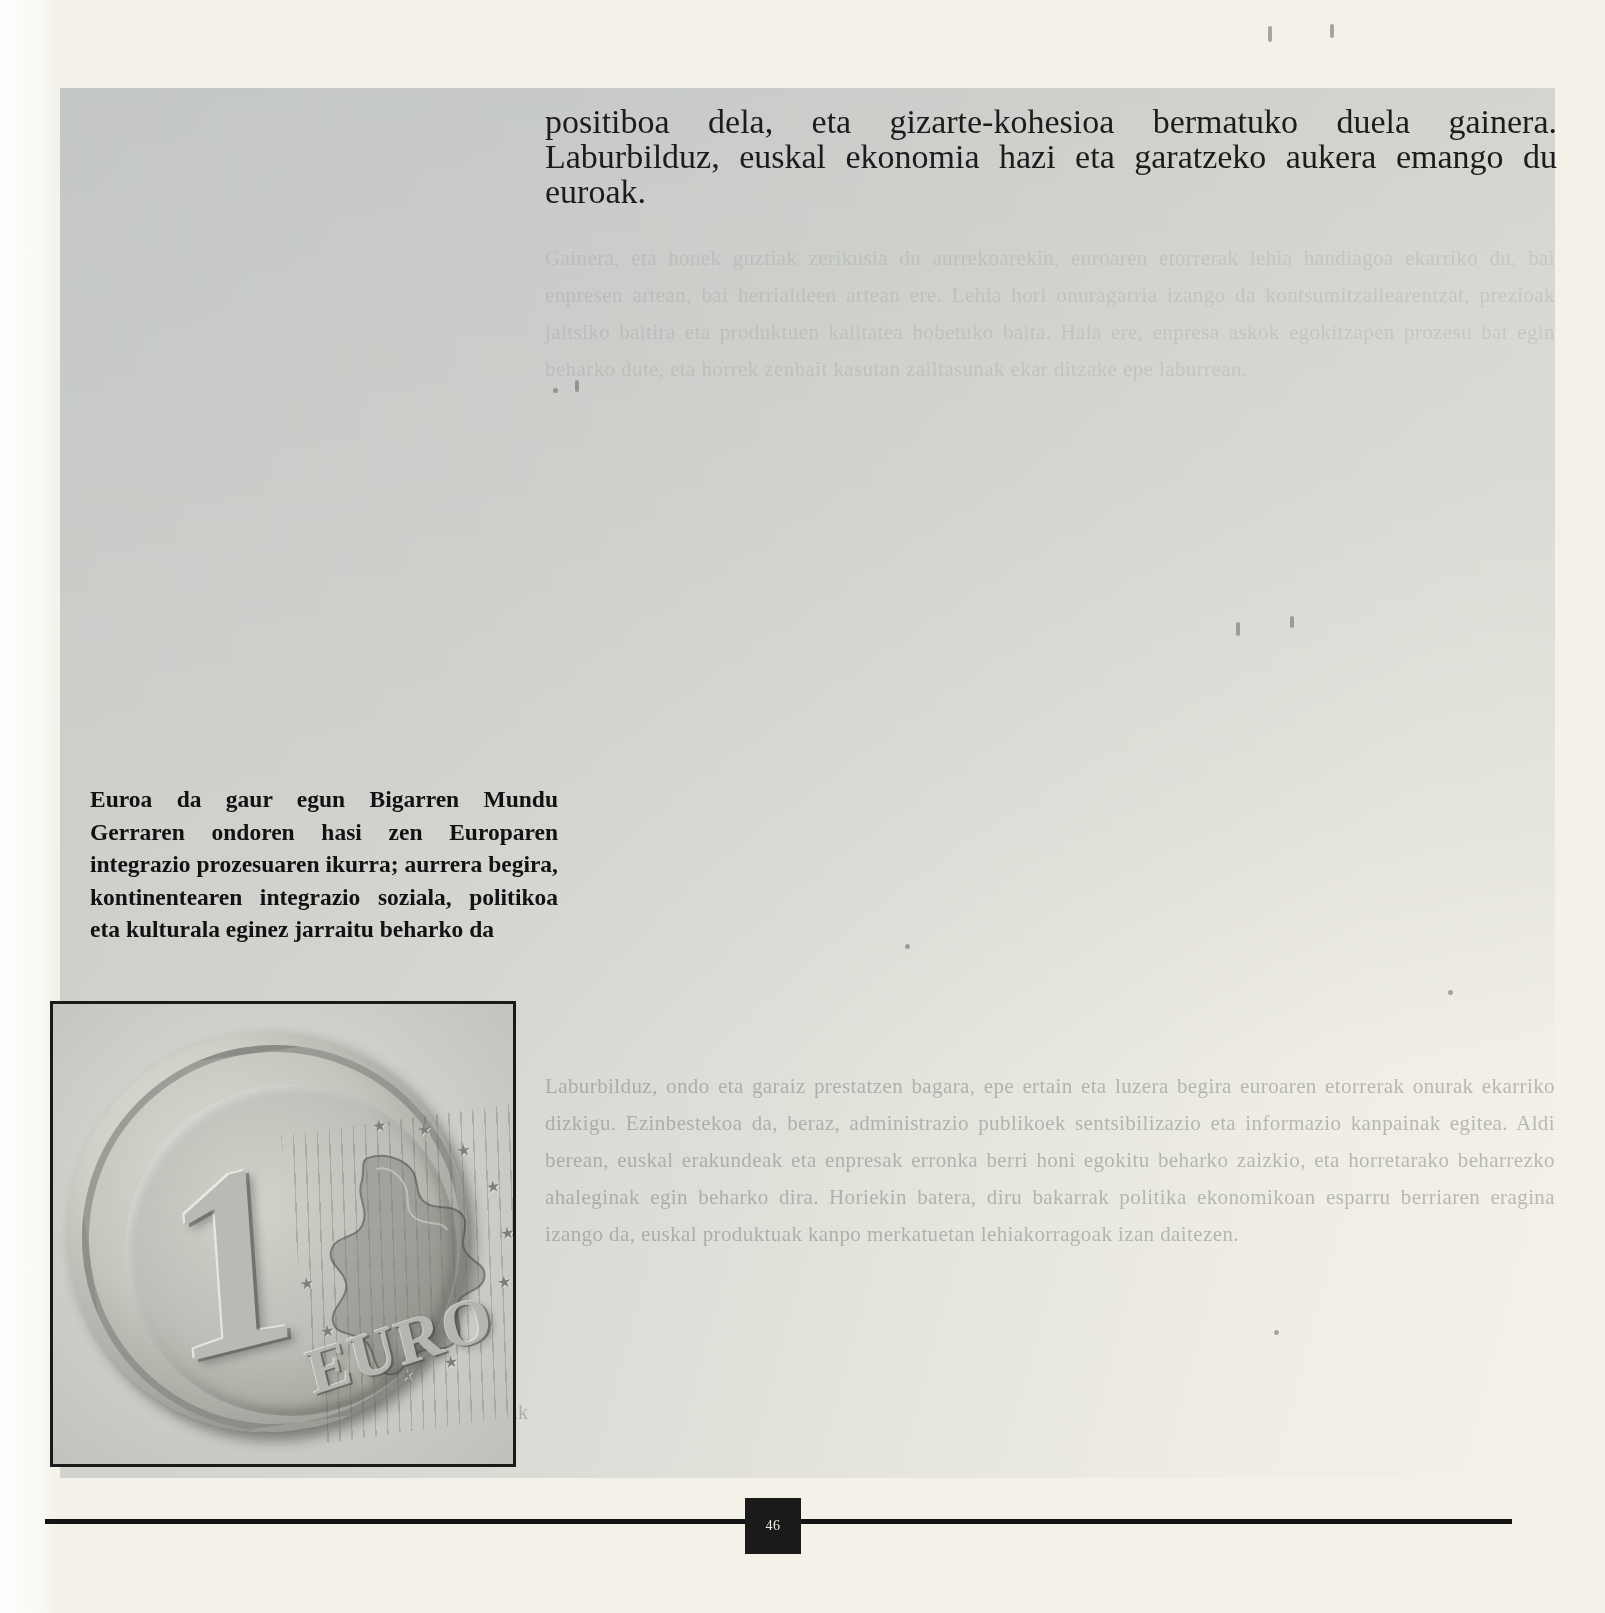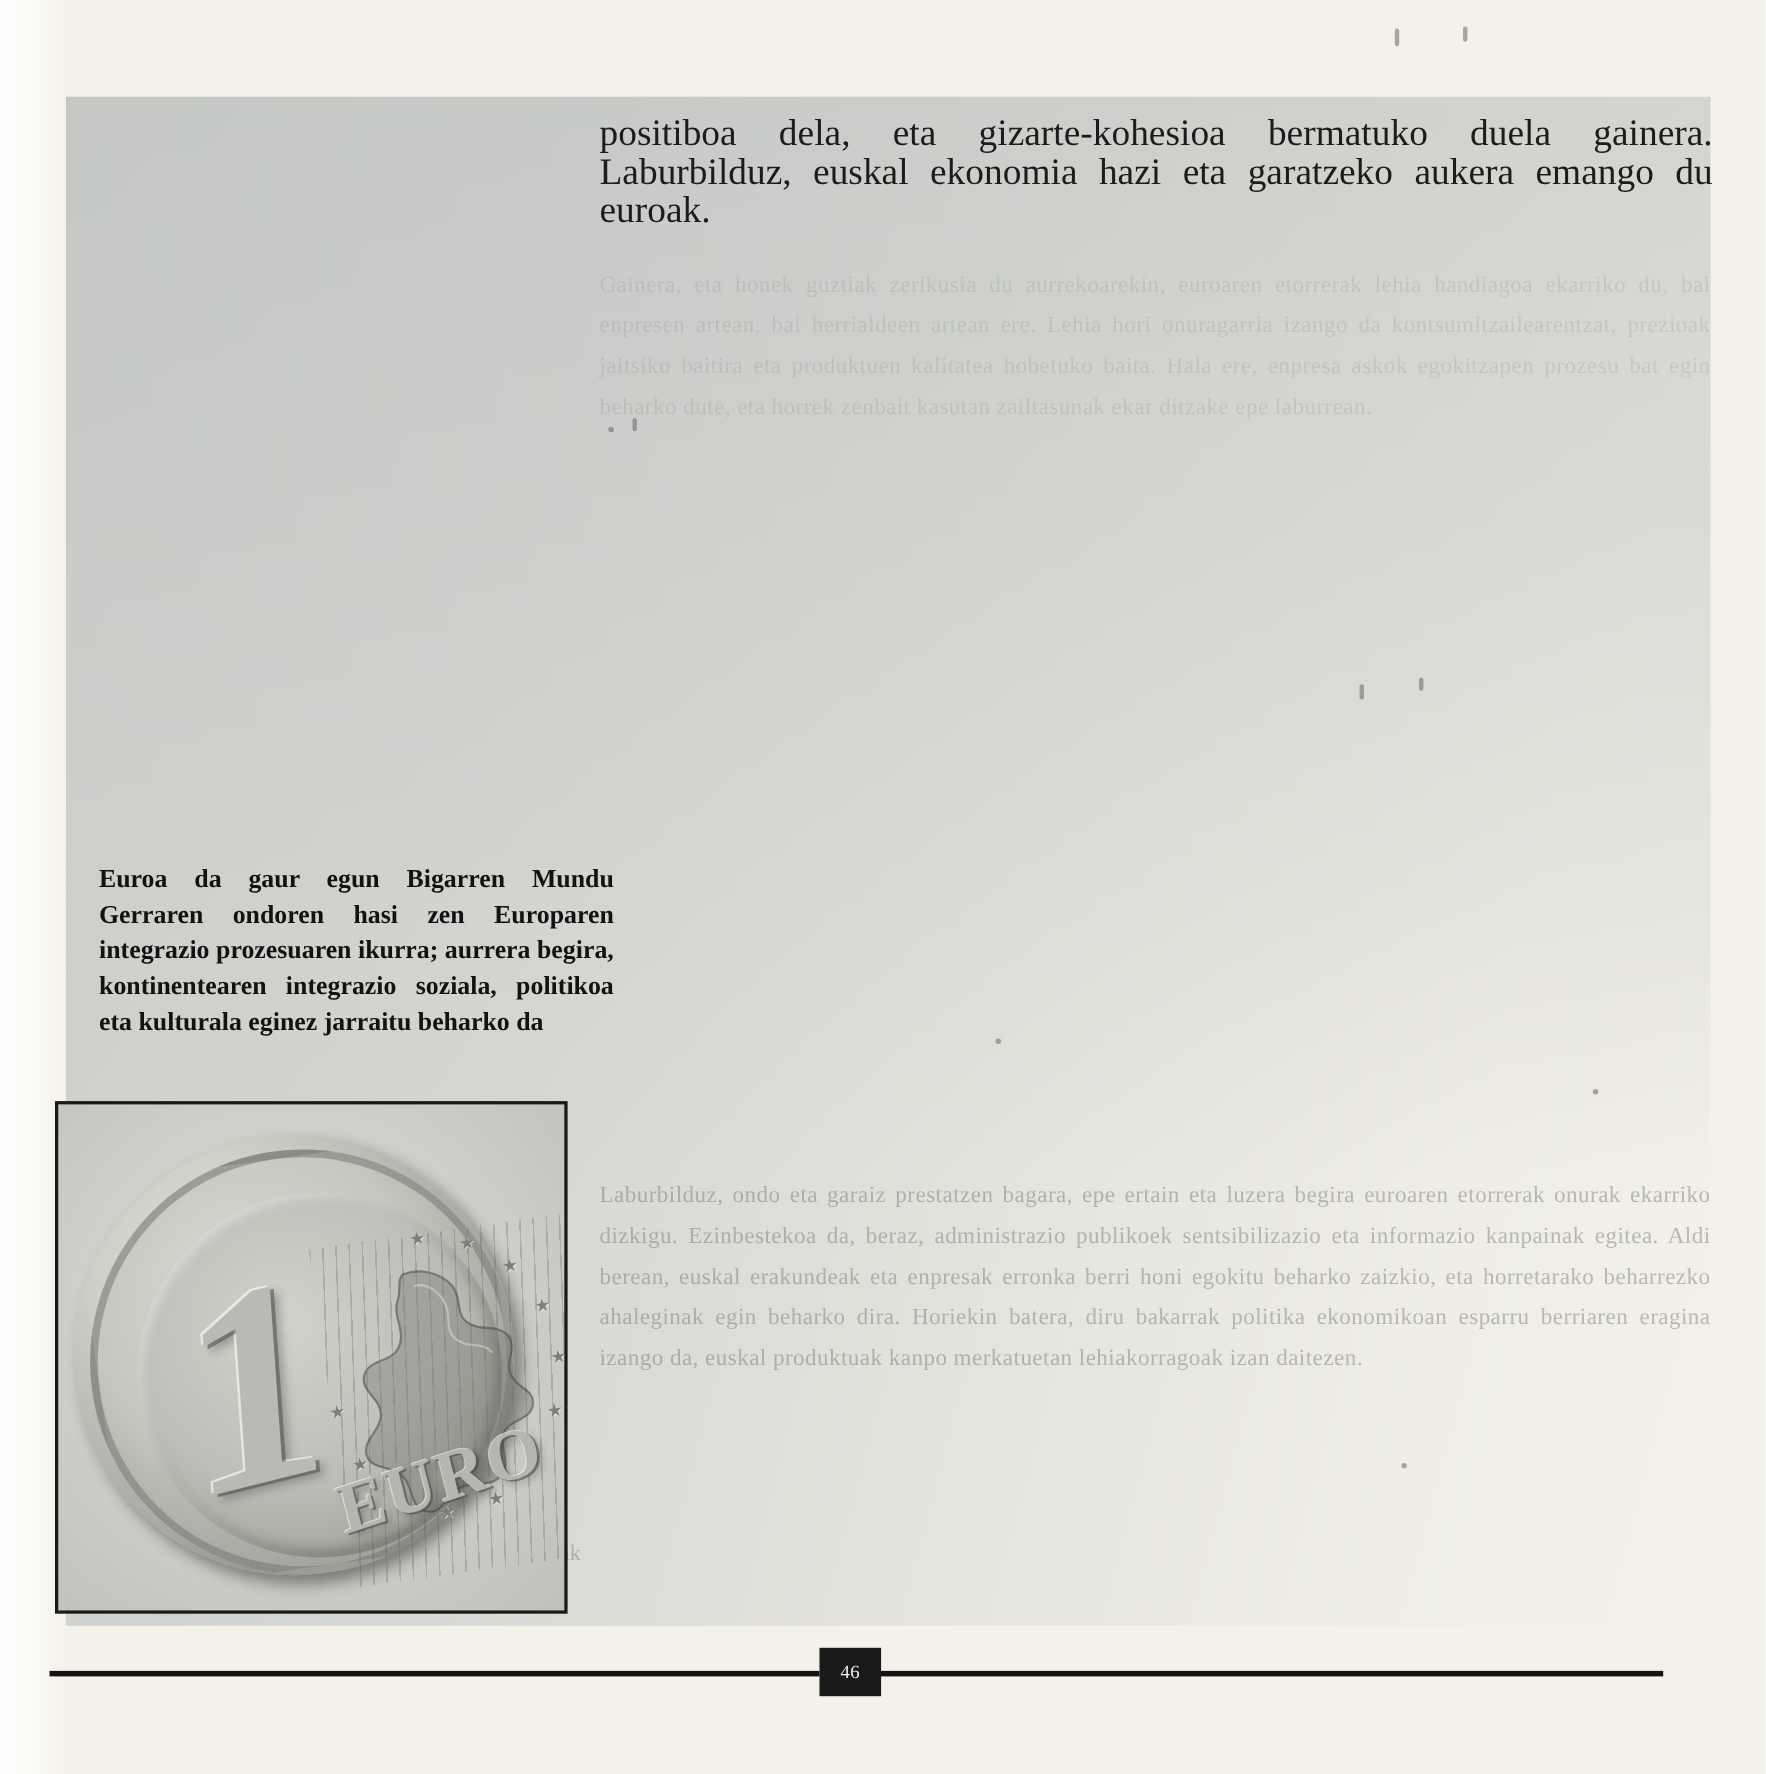--- a/index.html
+++ b/index.html
@@ -233,24 +233,24 @@
     height: 5px;
     background: #141414;
   }
   .rule.left { left: 45px; top: 1519px; width: 700px; }
   .rule.right { left: 800px; top: 1519px; width: 712px; }
   .folio {
     position: absolute;
     left: 745px;
     top: 1498px;
     width: 56px;
-    height: 44px;
+    height: 56px;
     background: #1a1a1a;
     color: #f2f1ea;
-    font-size: 17px;
+    font-size: 14px;
     display: flex;
     align-items: center;
     justify-content: center;
     letter-spacing: 0.5px;
   }
   .speck {
     position: absolute;
     background: rgba(90,92,88,0.5);
     border-radius: 50%;
     pointer-events: none;

